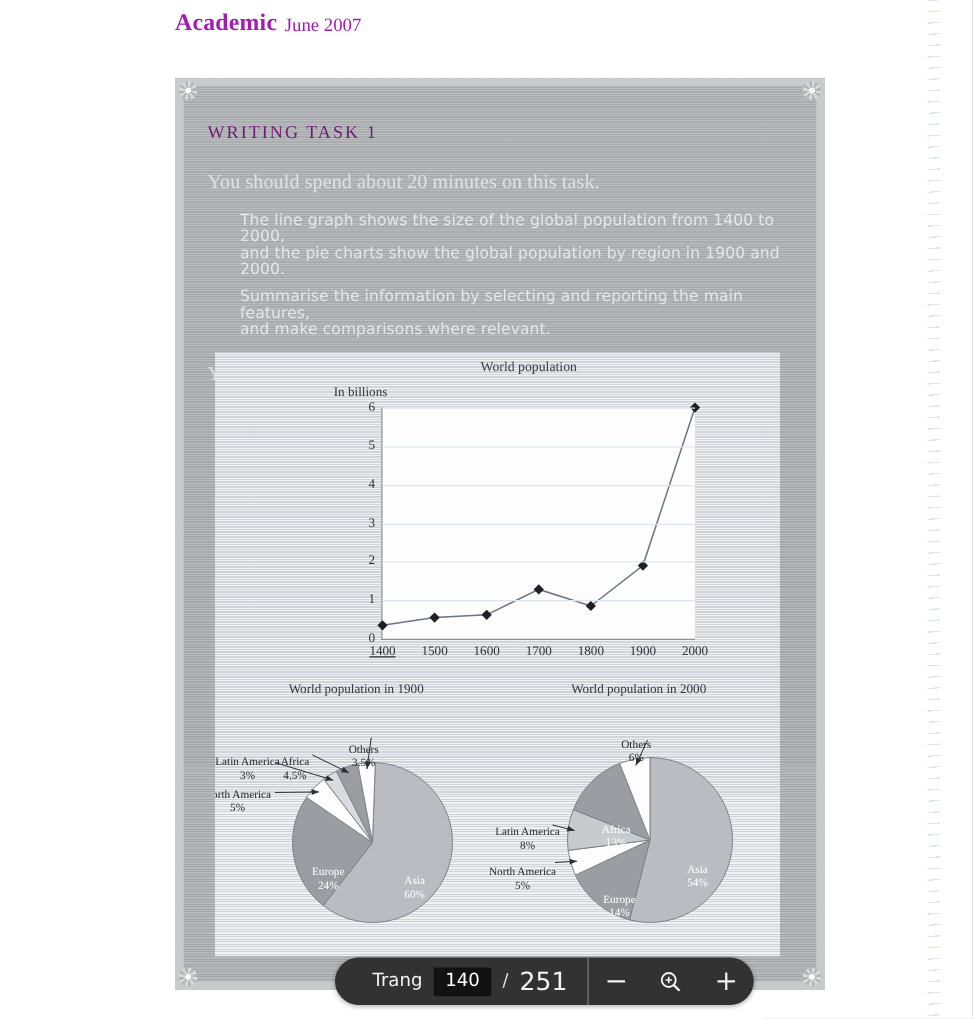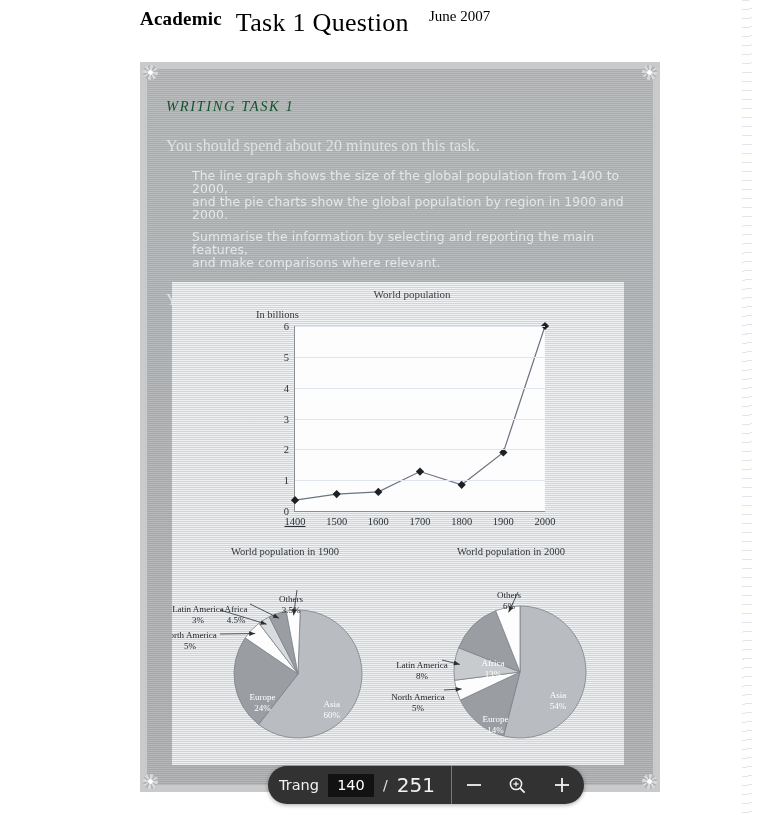--- a/index.html
+++ b/index.html
@@ -9,22 +9,22 @@
     font-family:"Liberation Serif", serif;
     overflow:hidden;
     position:relative;
   }
   
   #header{
     position:absolute; left:0; top:4px; width:778px; height:46px;
   }
   #header .hdr-inner{
     position:absolute; left:140px; top:4px;
-    display:flex; align-items:flex-start; gap:14px;
-    color:#000000;
+    display:flex; align-items:flex-end; 
+    color:#a21caf;
   }
   .hdr-academic{ font-size:19px; font-weight:700; letter-spacing:.2px;}
   .hdr-title{ font-size:26px; font-weight:400; letter-spacing:.3px;}
   .hdr-date{ font-size:15px; font-weight:400; margin-left:6px;}
 
   
   #page-sheet{
     position:absolute; left:140px; top:62px;
     width:520px; height:730px;
   }
@@ -71,21 +71,21 @@
   .rosette.bl{left:3px;  bottom:3px;}
   .rosette.br{right:3px; bottom:3px;}
 
   
   #task{
     position:absolute; left:26px; top:36px; right:20px;
     color:#e9ebec;
   }
   .task-heading{
     font-size:14.5px; letter-spacing:1.6px; font-weight:400;
-    color:#14532d; margin-bottom:22px;font-style:italic;
+    color:#701a75; margin-bottom:22px;
   }
   .task-line{
     font-size:16px; color:#dfe2e3; letter-spacing:.1px;
   }
   .task-block{
     font-family:"DejaVu Sans", sans-serif;
     font-size:12.4px; line-height:13px;
     color:#e4e7e8; margin:14px 0 0 26px; letter-spacing:.1px;
   }
   .task-block p{margin:0 0 9px 0;}
@@ -94,21 +94,21 @@
   
   #figure-panel{
     position:absolute; left:32px; top:220px; width:452px; height:483px;
     background:
       repeating-linear-gradient(0deg, rgba(255,255,255,.55) 0 1px, rgba(190,194,200,.42) 1px 2px),
       linear-gradient(180deg,#dfe2e6 0%, #dcdfe3 100%);
     overflow:hidden;
   }
 
   
-  #line-chart{ position:absolute; left:0; top:0; width:480px; height:260px;}
+  #line-chart{ position:absolute; left:11px; top:0; width:480px; height:260px;}
   .lc-title{
     position:absolute; left:0; right:0; top:6px; text-align:center;
     font-size:11px; color:#3a3f45;
   }
   .lc-axislabel{
     position:absolute; left:84px; top:27px; font-size:10.5px; color:#33383e;
   }
   .lc-plot{
     position:absolute; left:122px; top:44px; width:250px; height:185px;
     background:#fdfdfd;
@@ -145,21 +145,21 @@
   
   #toolbar{
     position:absolute; left:268px; top:766px;
     height:38px; border-radius:19px;
     background:#323232; color:#f2f2f2;
     display:flex; align-items:center;
     font-family:"DejaVu Sans", sans-serif;
     box-shadow:0 1px 4px rgba(0,0,0,.35);
     z-index:5;
   }
-  .tb-left{ display:flex; align-items:center; gap:9px; padding:0 16px 0 11px;}
+  .tb-left{ display:flex; align-items:center; gap:9px; padding:0 16px 0 30px;}
   .tb-label{ font-size:14.5px; }
   .tb-page-input{
     background:#121212; color:#ffffff; border:none; outline:none;
     font-family:"DejaVu Sans", sans-serif; font-size:14.5px;
     width:46px; height:23px; text-align:center; border-radius:1px;
     padding:0;
   }
   .tb-sep{ font-size:14px; color:#e2e2e2; }
   .tb-total{ font-size:20px; }
   .tb-divider{ width:1px; height:38px; background:#787878; }
@@ -177,21 +177,20 @@
       rgba(152,170,196,.30) 0 1px, transparent 1px 9px);
     pointer-events:none;
   }
 </style>
 </head>
 <body>
 
 <div id="header">
   <div class="hdr-inner">
     <span class="hdr-academic">Academic</span>
-    <span class="hdr-title">Task 1 Question</span>
     <span class="hdr-date">June 2007</span>
   </div>
 </div>
 
 <div id="page-sheet">
   <div class="scallop-layer"></div>
   <div class="sheet-body"></div>
   <div class="rosette tl"></div>
   <div class="rosette tr"></div>
   <div class="rosette bl"></div>

